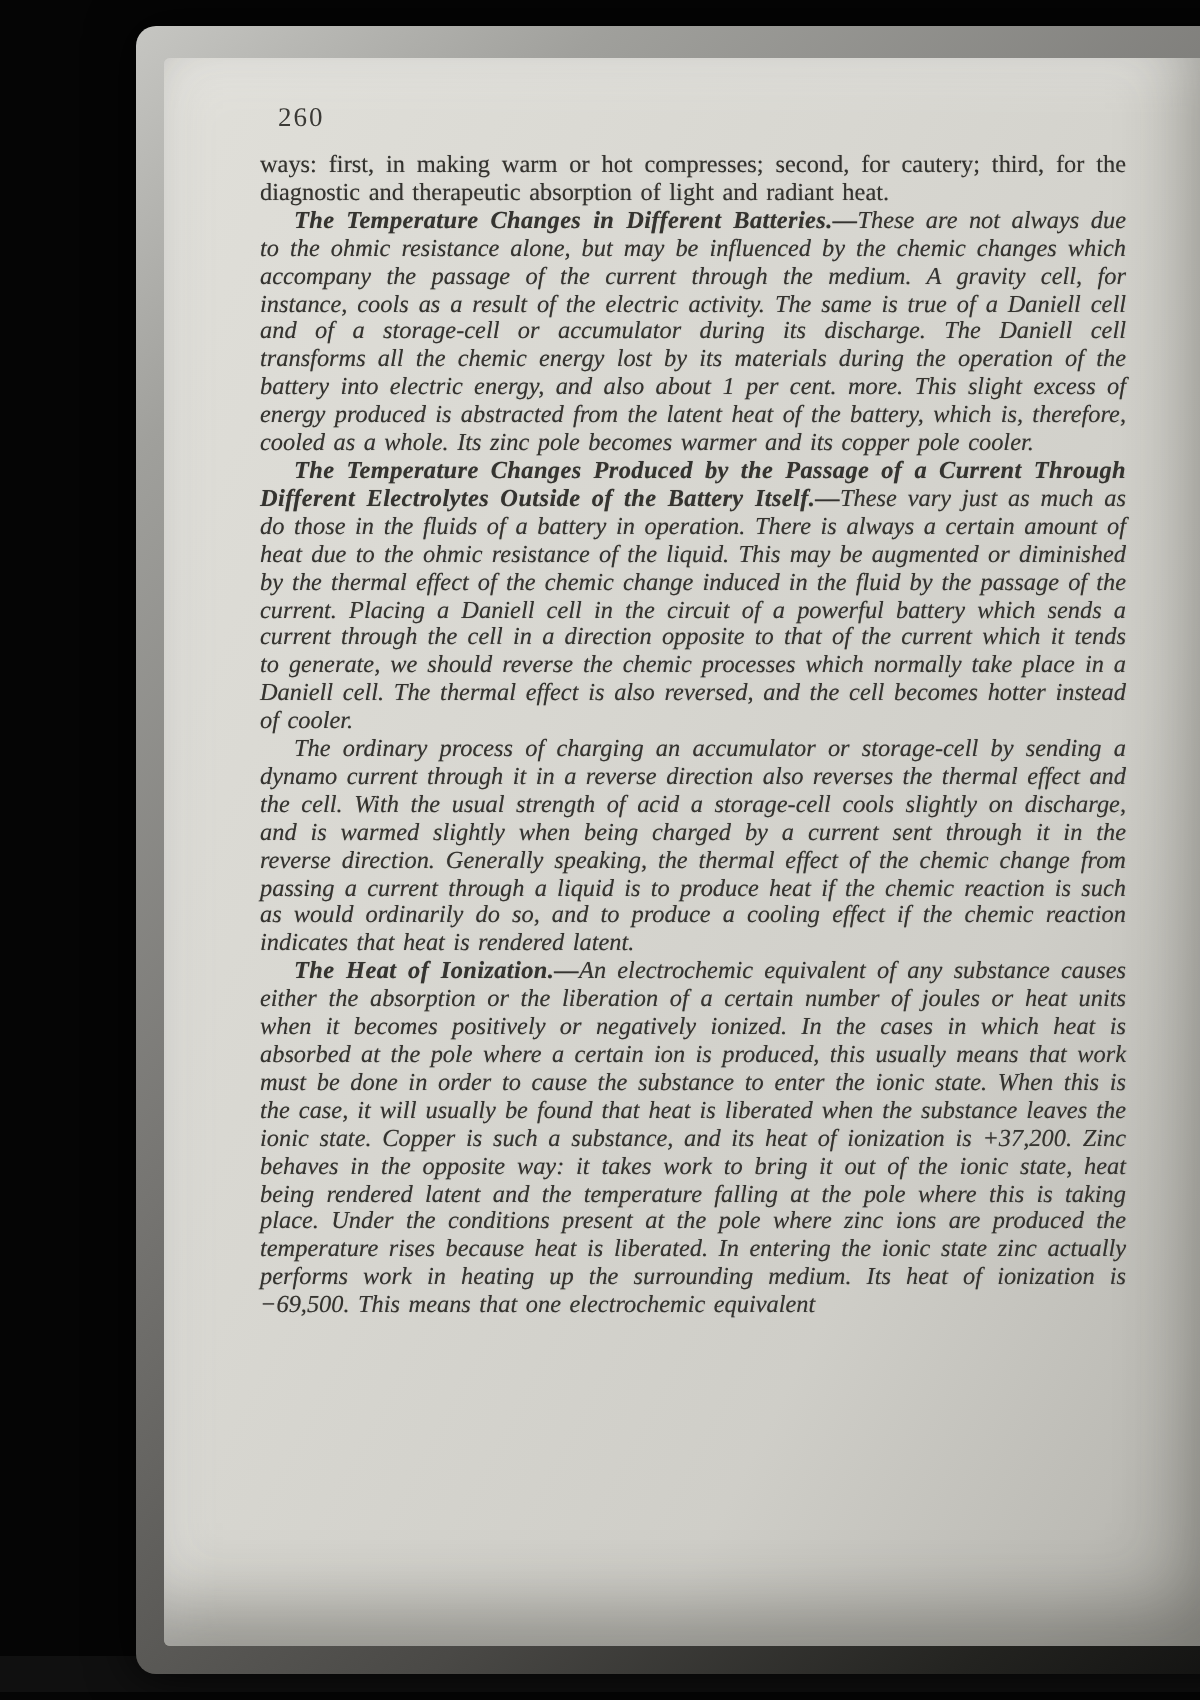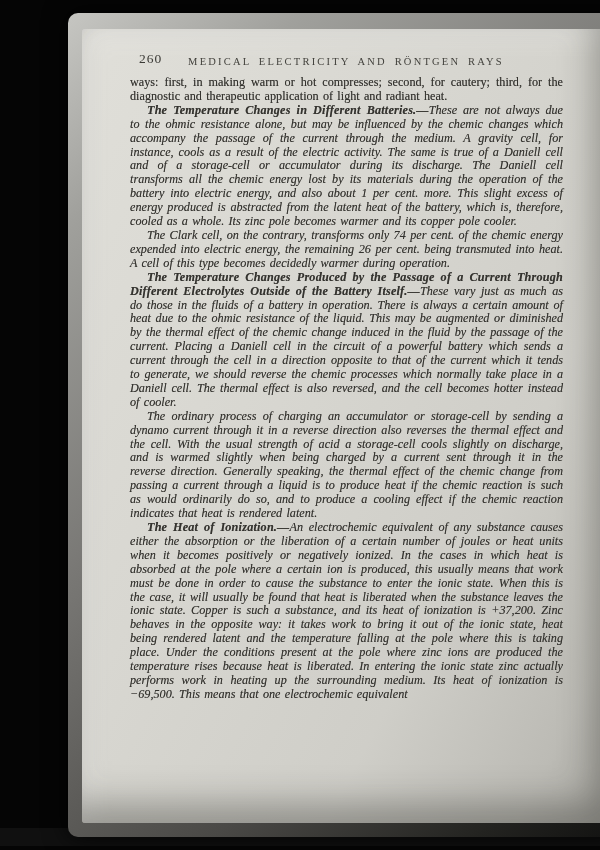--- a/index.html
+++ b/index.html
@@ -68,28 +68,26 @@
 </style>
 </head>
 <body>
 
 <div class="floor-shadow"></div>
 
 <div class="photo">
   <div class="page">
     <div class="page-header">
       <span class="page-num">260</span>
-      <span class="running-head">MEDICAL ELECTRICITY AND RÖNTGEN RAYS</span>
     </div>
     <div class="text-block" id="text-block">
-  <p class="para"><span class="para-text">ways: first, in making warm or hot compresses; second, for cautery; third, for the diagnostic and therapeutic application of light and radiant heat.</span></p>
+  <p class="para"><span class="para-text">ways: first, in making warm or hot compresses; second, for cautery; third, for the diagnostic and therapeutic absorption of light and radiant heat.</span></p>
 
   <p class="para indent"><b class="lead">The Temperature Changes in Different Batteries.—</b><span class="para-text">These are not always due to the ohmic resistance alone, but may be influenced by the chemic changes which accompany the passage of the current through the medium.  A gravity cell, for instance, cools as a result of the electric activity.  The same is true of a Daniell cell and of a storage-cell or accumulator during its discharge.  The Daniell cell transforms all the chemic energy lost by its materials during the operation of the battery into electric energy, and also about 1 per cent. more.  This slight excess of energy produced is abstracted from the latent heat of the battery, which is, therefore, cooled as a whole.  Its zinc pole becomes warmer and its copper pole cooler.</span></p>
 
-  <p class="para indent"><span class="para-text">The Clark cell, on the contrary, transforms only 74 per cent. of the chemic energy expended into electric energy, the remaining 26 per cent. being transmuted into heat.  A cell of this type becomes decidedly warmer during operation.</span></p>
 
   <p class="para indent"><b class="lead">The Temperature Changes Produced by the Passage of a Current Through Different Electrolytes Outside of the Battery Itself.—</b><span class="para-text">These vary just as much as do those in the fluids of a battery in operation.  There is always a certain amount of heat due to the ohmic resistance of the liquid.  This may be augmented or diminished by the thermal effect of the chemic change induced in the fluid by the passage of the current.  Placing a Daniell cell in the circuit of a powerful battery which sends a current through the cell in a direction opposite to that of the current which it tends to generate, we should reverse the chemic processes which normally take place in a Daniell cell.  The thermal effect is also reversed, and the cell becomes hotter instead of cooler.</span></p>
 
   <p class="para indent"><span class="para-text">The ordinary process of charging an accumulator or storage-cell by sending a dynamo current through it in a reverse direction also reverses the thermal effect and the cell.  With the usual strength of acid a storage-cell cools slightly on discharge, and is warmed slightly when being charged by a current sent through it in the reverse direction.  Generally speaking, the thermal effect of the chemic change from passing a current through a liquid is to produce heat if the chemic reaction is such as would ordinarily do so, and to produce a cooling effect if the chemic reaction indicates that heat is rendered latent.</span></p>
 
   <p class="para indent"><b class="lead">The Heat of Ionization.—</b><span class="para-text">An electrochemic equivalent of any substance causes either the absorption or the liberation of a certain number of joules or heat units when it becomes positively or negatively ionized.  In the cases in which heat is absorbed at the pole where a certain ion is produced, this usually means that work must be done in order to cause the substance to enter the ionic state.  When this is the case, it will usually be found that heat is liberated when the substance leaves the ionic state.  Copper is such a substance, and its heat of ionization is +37,200.  Zinc behaves in the opposite way: it takes work to bring it out of the ionic state, heat being rendered latent and the temperature falling at the pole where this is taking place.  Under the conditions present at the pole where zinc ions are produced the temperature rises because heat is liberated.  In entering the ionic state zinc actually performs work in heating up the surrounding medium.  Its heat of ionization is −69,500.  This means that one electrochemic equivalent</span></p>
 </div>
   </div>
 </div>
 

